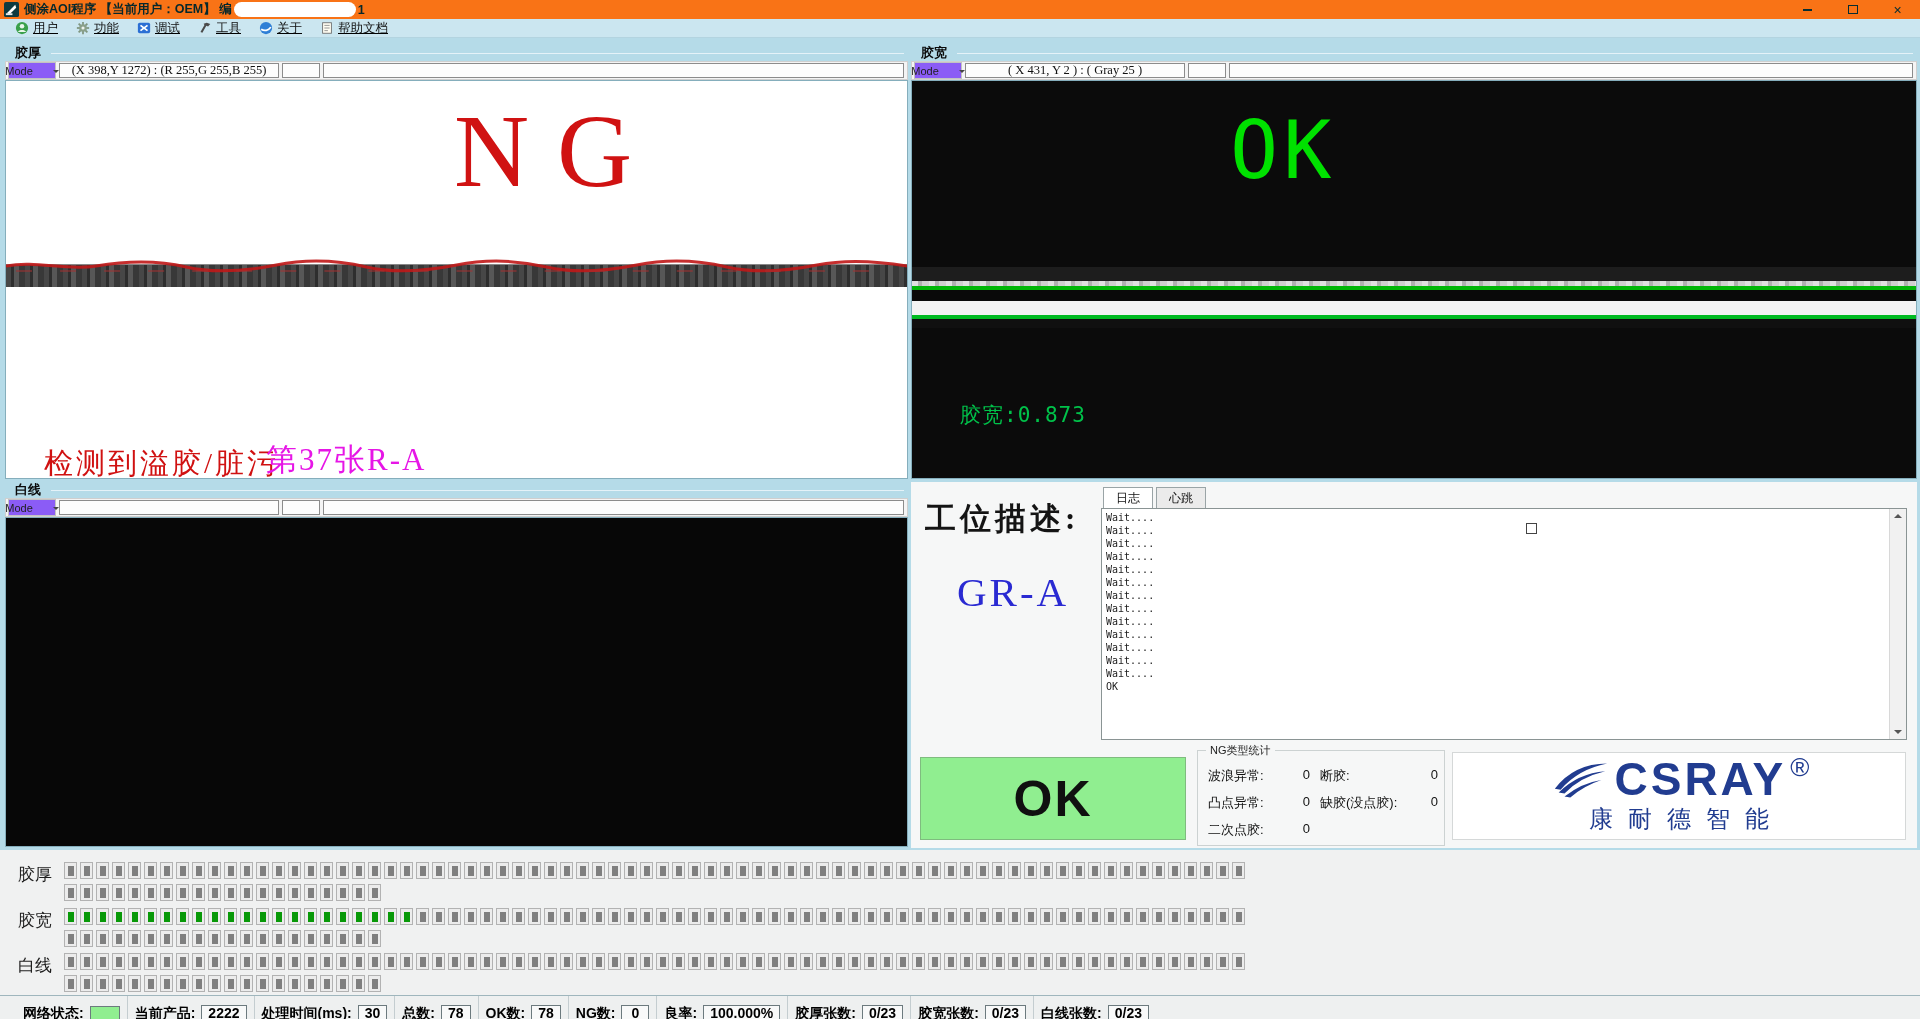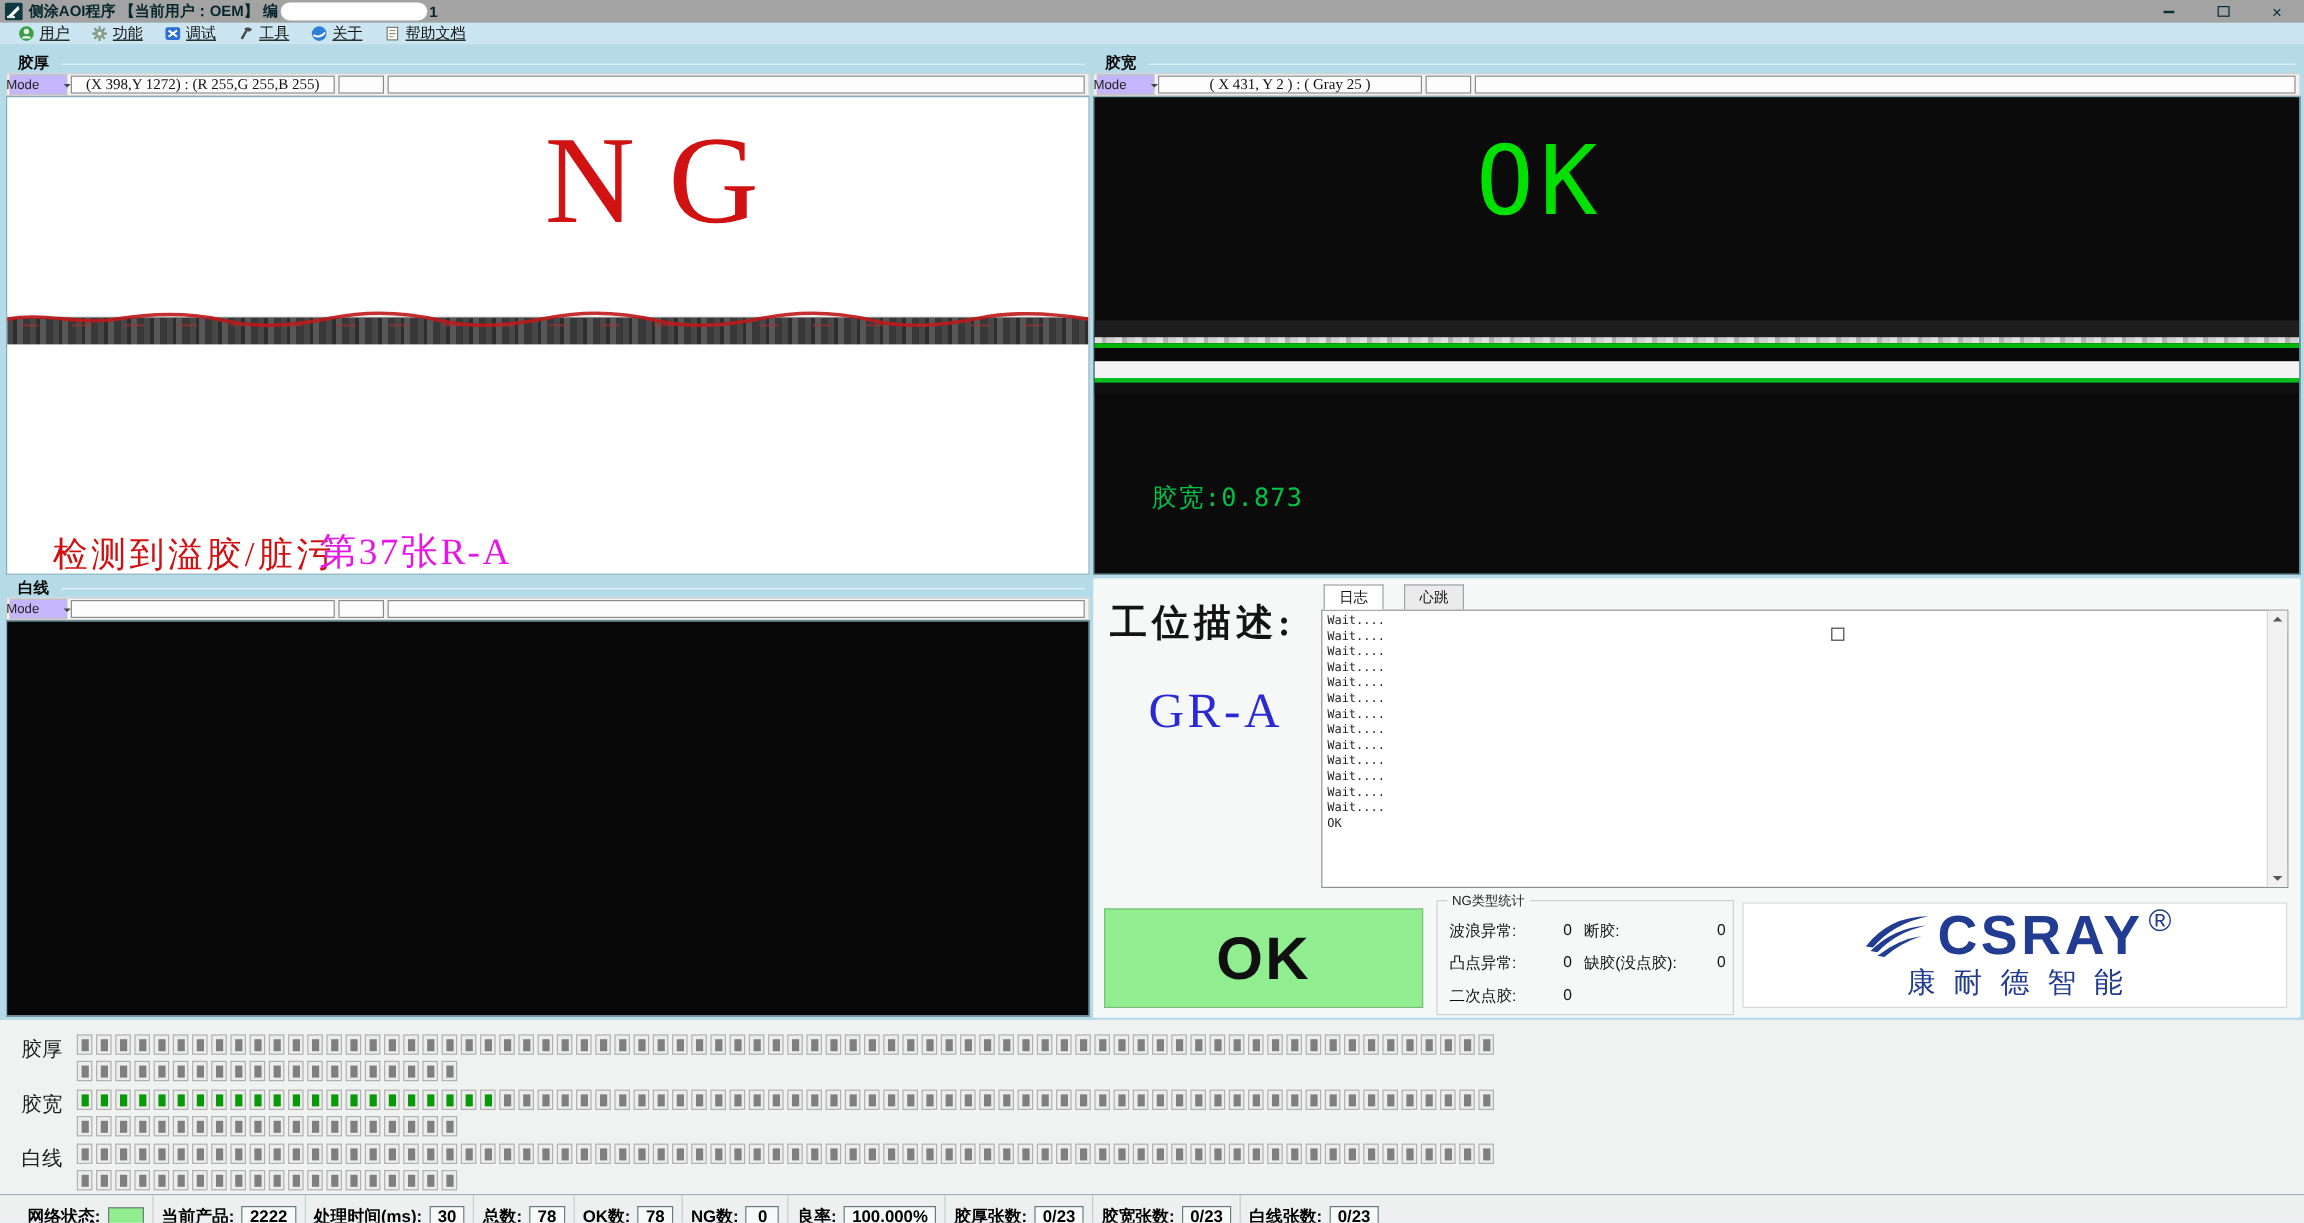--- a/index.html
+++ b/index.html
@@ -29,21 +29,21 @@
   .panel{position:absolute;}
   .p-thick{left:5px;top:45px;width:903px;height:434px;}
   .p-width{left:911px;top:45px;width:1006px;height:434px;}
   .p-white{left:5px;top:482px;width:903px;height:365px;}
   .panel-title{height:16px;display:flex;align-items:center;padding-left:10px;
                font-size:13px;font-weight:700;color:#0a0a0a;}
   .panel-title::after{content:"";flex:1;height:1px;background:#e4f2f8;margin:0 4px 0 10px;}
   .panel-toolbar{height:19px;display:flex;align-items:center;background:#f4f4f4;
                  border:1px solid #cfcfcf;padding:0 2px;}
   .mode-btn{width:48px;height:17px;display:flex;align-items:center;justify-content:center;gap:20px;
-            background:#c4b5fd;border:1px solid #c2c2c2;font-size:11px;color:#222;padding:0;}
+            background:#8b5cf6;border:1px solid #c2c2c2;font-size:11px;color:#222;padding:0;}
   .caret{width:0;height:0;border:3.5px solid transparent;border-top-color:#444;margin-top:4px;}
   .tb-box{height:15px;border:1px solid #8c8c8c;background:#fdfdfd;margin-left:3px;}
   .tb-coord{width:220px;display:flex;align-items:center;justify-content:center;
             font-family:"Liberation Serif",serif;font-size:12.5px;color:#111;white-space:pre;}
   .tb-small{width:38px;}
   .tb-rest{flex:1;margin-right:1px;}
   .panel-image{position:absolute;left:0;right:0;top:35px;bottom:0;border:1px solid #85aebc;overflow:hidden;}
   .img-thick{background:#ffffff;}
   .img-width{background:#0b0b0b;}
   .img-white{background:#070707;}
@@ -76,21 +76,21 @@
 
   
   .quad{position:absolute;left:911px;top:482px;width:1006px;height:366px;background:#f6f7f7;}
   .station-label{position:absolute;left:14px;top:16px;font-family:"Liberation Serif",serif;
                  font-weight:700;font-size:31px;color:#141414;letter-spacing:4px;}
   .station-value{position:absolute;left:46px;top:86px;font-family:"Liberation Serif",serif;
                  font-size:41px;color:#2a2ad2;letter-spacing:3px;}
   .log{position:absolute;left:190px;top:5px;width:806px;height:253px;}
   .log-tabs{display:flex;height:21px;padding-left:2px;}
   .tab{height:21px;padding:0 12px;display:flex;align-items:center;font-size:12px;color:#111;
-       background:#ebebeb;border:1px solid #9aa4a6;border-bottom:none;margin-right:17px;}
+       background:#ebebeb;border:1px solid #9aa4a6;border-bottom:none;margin-right:3px;}
   .tab.active{background:#fff;position:relative;z-index:2;}
   .log-list{position:absolute;left:0;right:0;top:21px;bottom:0;background:#fff;border:1px solid #8a9494;}
   .log-content{position:absolute;left:4px;top:2px;right:22px;bottom:2px;
                font-family:"DejaVu Sans Mono",monospace;font-size:10px;line-height:13px;color:#1c1c1c;overflow:hidden;}
   .log-checkbox{position:absolute;left:424px;top:14px;width:11px;height:11px;border:1px solid #444;background:#fff;}
   .sb{position:absolute;right:0;top:0;bottom:0;width:17px;background:#f1f1f1;border-left:1px solid #d8d8d8;}
   .sb-btn{position:absolute;left:0;width:16px;height:16px;background:#f1f1f1;}
   .sb-up{top:0;}
   .sb-down{bottom:0;}
   .sb-up::after,.sb-down::after{content:"";position:absolute;left:4px;border:4px solid transparent;}
@@ -126,21 +126,21 @@
   .sb-item{display:flex;align-items:center;height:100%;padding:0 7px;border-left:1px solid #c4cdd0;}
   .sb-item:first-child{border-left:none;}
   .sb-label{font-size:14px;font-weight:700;color:#000;white-space:pre;}
   .sb-box{margin-left:6px;min-width:28px;padding:0 6px;height:17px;line-height:15px;text-align:center;
           font-size:14px;font-weight:700;color:#000;background:#f8f9f9;border:1px solid #6c7a7e;}
   .sb-swatch{margin-left:6px;width:30px;height:15px;border:1px solid #6c7a7e;}
 </style>
 </head>
 <body>
 
-<div class="titlebar" style="background: #a3a3a3;">
+<div class="titlebar" style="background: #f97316;">
   <span class="app-icon">
     <svg viewBox="0 0 16 16">
         <rect x="0" y="0" width="16" height="16" rx="2" fill="#0d3a40"></rect>
         <path d="M3 12 L12 3 L13 6 L6 13 Z" fill="#fff"></path>
         <rect x="2" y="12" width="7" height="2" fill="#e3e8e8"></rect>
       </svg>
   </span>
   <span class="title-text">侧涂AOI程序 【当前用户：OEM】 编</span>
   <span class="title-blob"></span>
   <span class="title-text">1</span>

